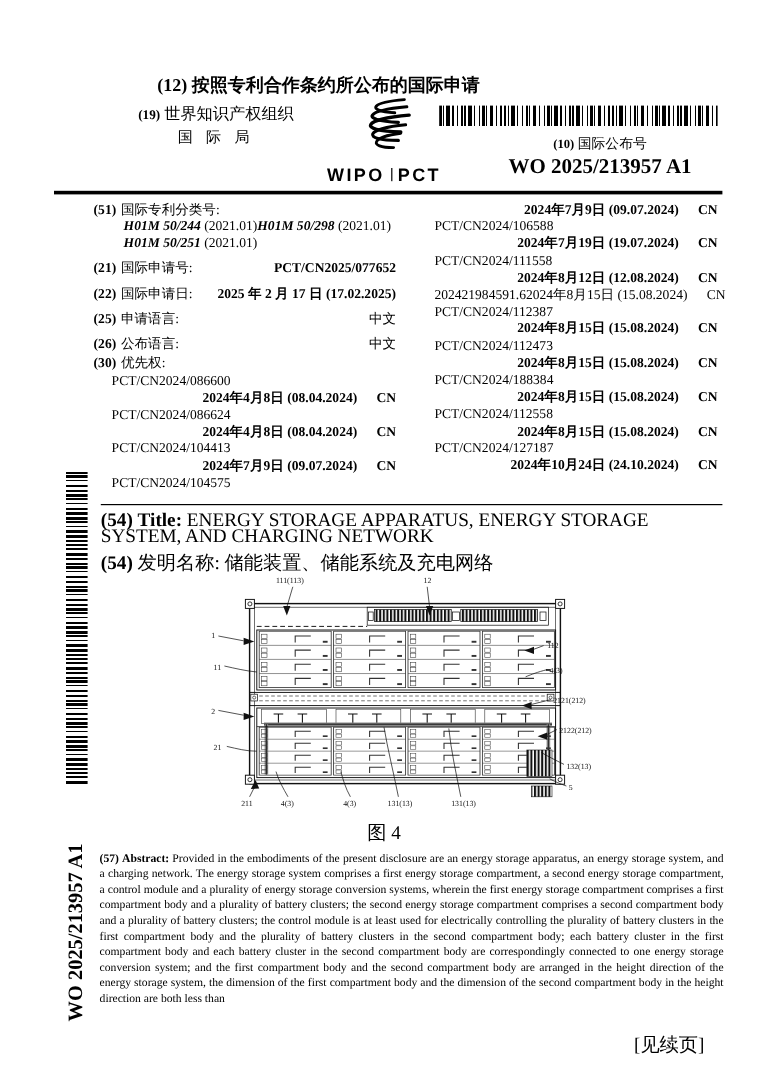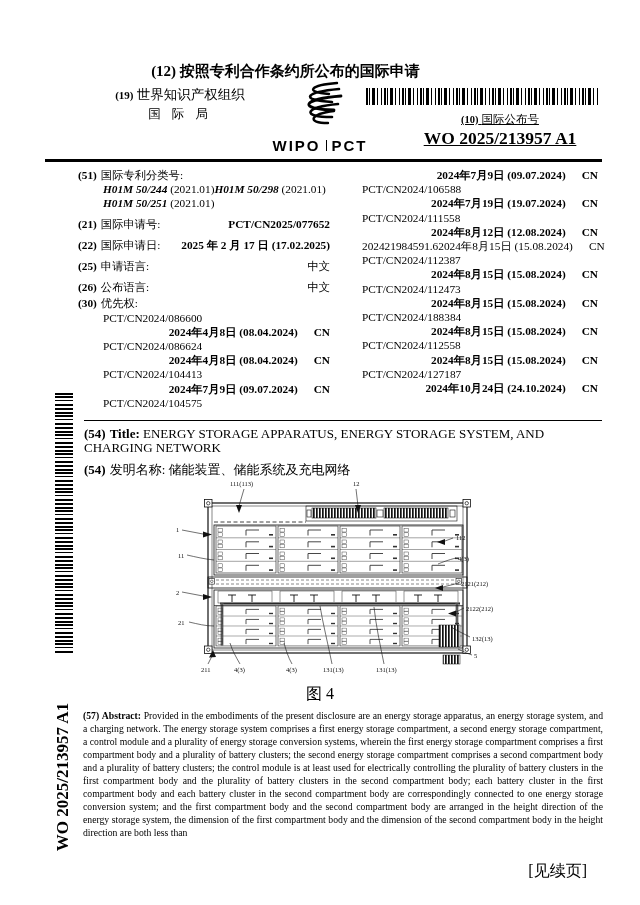--- a/index.html
+++ b/index.html
@@ -5,56 +5,56 @@
   html,body{margin:0;padding:0;background:#e8e8e8;}
   .page{
     position:relative;width:640px;height:905px;margin:0 auto;background:#ffffff;
     font-family:"Liberation Serif","DejaVu Serif",serif;color:#000;overflow:hidden;
   }
   .abs{position:absolute;}
   .b{font-weight:bold;}
   .bi{font-weight:bold;font-style:italic;}
   .inid{font-weight:bold;margin-right:4px;}
   
-  .pub-statement{left:0;top:62px;width:531px;text-align:center;font-size:15px;font-weight:bold;padding-left:20px;}
+  .pub-statement{left:0;top:62px;width:531px;text-align:center;font-size:15px;font-weight:bold;}
   .org-block{left:90px;top:86px;width:180px;text-align:center;}
   .org-name{font-size:13.5px;}
   .org-bureau{font-size:12.5px;letter-spacing:4px;margin-top:2px;}
   .pubdate-block{left:90px;top:124px;width:180px;text-align:center;font-size:11.8px;}
   .pubdate-value{font-weight:bold;font-size:12.2px;margin-top:1px;white-space:nowrap;}
   .logo-block{left:262px;top:80px;width:116px;text-align:center;}
   .wipo-text{font-family:"Liberation Sans","DejaVu Sans",sans-serif;font-weight:bold;font-size:15px;letter-spacing:2px;margin-top:1px;}
   .logo-bar{display:inline-block;width:1px;height:11px;background:#000;margin:0 5px;}
   .barcode-h{left:366px;top:88px;width:232px;height:17px;
     background:repeating-linear-gradient(90deg,#000 0 2px,#fff 2px 3px,#000 3px 4px,#fff 4px 6px,#000 6px 9px,#fff 9px 11px,#000 11px 12px,#fff 12px 15px,#000 15px 16px,#fff 16px 18px);}
-  .pubno-block{left:400px;top:112px;width:200px;text-align:center;font-size:11.5px;text-decoration:underline;}
+  .pubno-block{left:400px;top:112px;width:200px;text-align:center;font-size:11.5px;}
   .pubno-value{font-weight:bold;font-size:17.5px;white-space:nowrap;margin-top:1px;}
   .rule-thick{left:45px;top:159px;width:557px;height:3px;background:#000;}
   .rule-thin{left:84px;top:420px;width:518px;height:1px;background:#000;}
   
   .col{position:absolute;font-size:11.3px;line-height:14.2px;}
   #col-left{left:78px;top:168px;width:252px;}
   #col-right{left:362px;top:168px;width:236px;}
   .kv{display:flex;white-space:nowrap;}
   .kval{margin-left:auto;}
   .ipc-row{padding-left:25px;white-space:nowrap;}
   .ipc-gap{}
   .mt6{margin-top:6px;} .mt7{margin-top:7px;} .mt2{margin-top:2px;}
   .pline{display:flex;white-space:nowrap;}
   .dline{justify-content:flex-end;font-weight:bold;}
-  .pno{margin-left:25px;}
+  .pno{margin-left:15px;}
   .cc{margin-left:16px;}
   .mla{margin-left:auto;}
   
   .barcode-v{left:55px;top:393px;width:18px;height:262px;
     background:repeating-linear-gradient(180deg,#000 0 2px,#fff 2px 3px,#000 3px 5px,#fff 5px 7px,#000 7px 8px,#fff 8px 11px,#000 11px 13px,#fff 13px 15px,#000 15px 17px,#fff 17px 19px);}
   .sidebar-pubno{left:-22px;top:766px;width:172px;height:22px;transform:rotate(-90deg);
     font-weight:bold;font-size:17px;text-align:center;white-space:nowrap;}
   
-  .title-block{left:84px;top:427px;width:518px;font-size:13px;line-height:13.5px;}
+  .title-block{left:84px;top:427px;width:518px;font-size:16px;line-height:13.5px;}
   .title-zh{margin-top:9px;}
   
   .figsvg{left:160px;top:476px;}
   .fig-caption{left:0;top:684px;width:640px;text-align:center;font-size:16px;}
   
   .abstract{left:83px;top:709px;width:520px;font-size:9.7px;line-height:13px;text-align:justify;}
   
   .cont-note{left:460px;top:861px;width:127px;text-align:right;font-size:16px;}
   svg text{font-family:"Liberation Serif","DejaVu Serif",serif;fill:#111;}
 </style>

